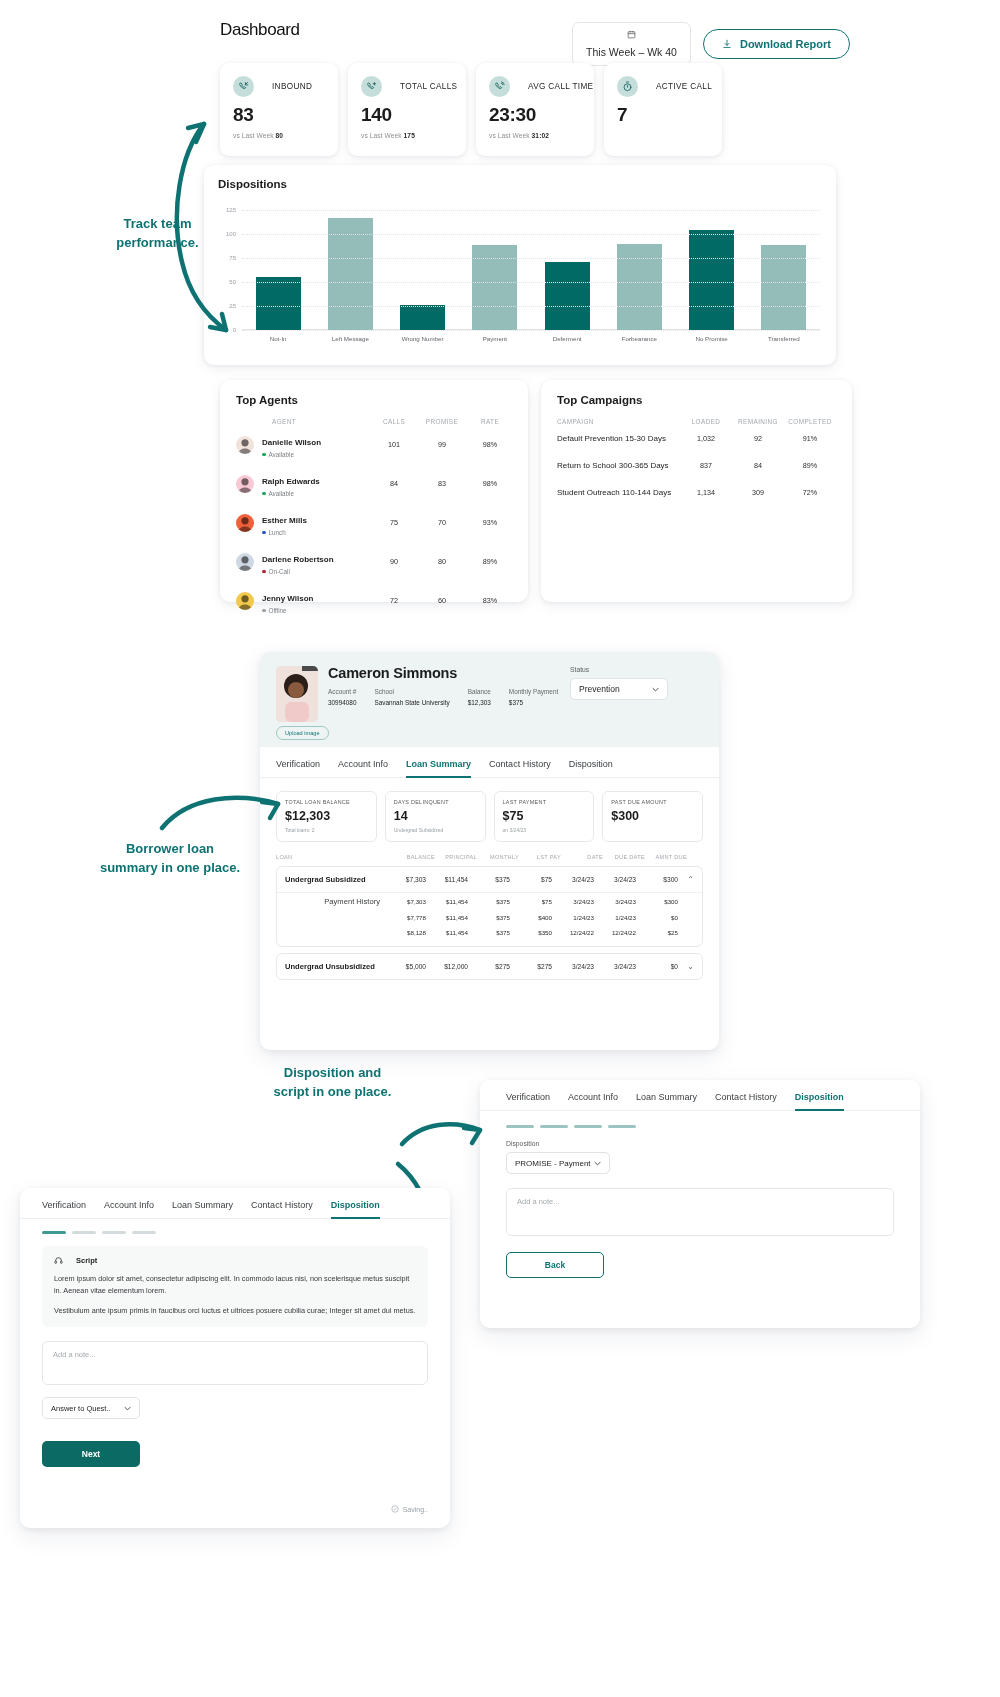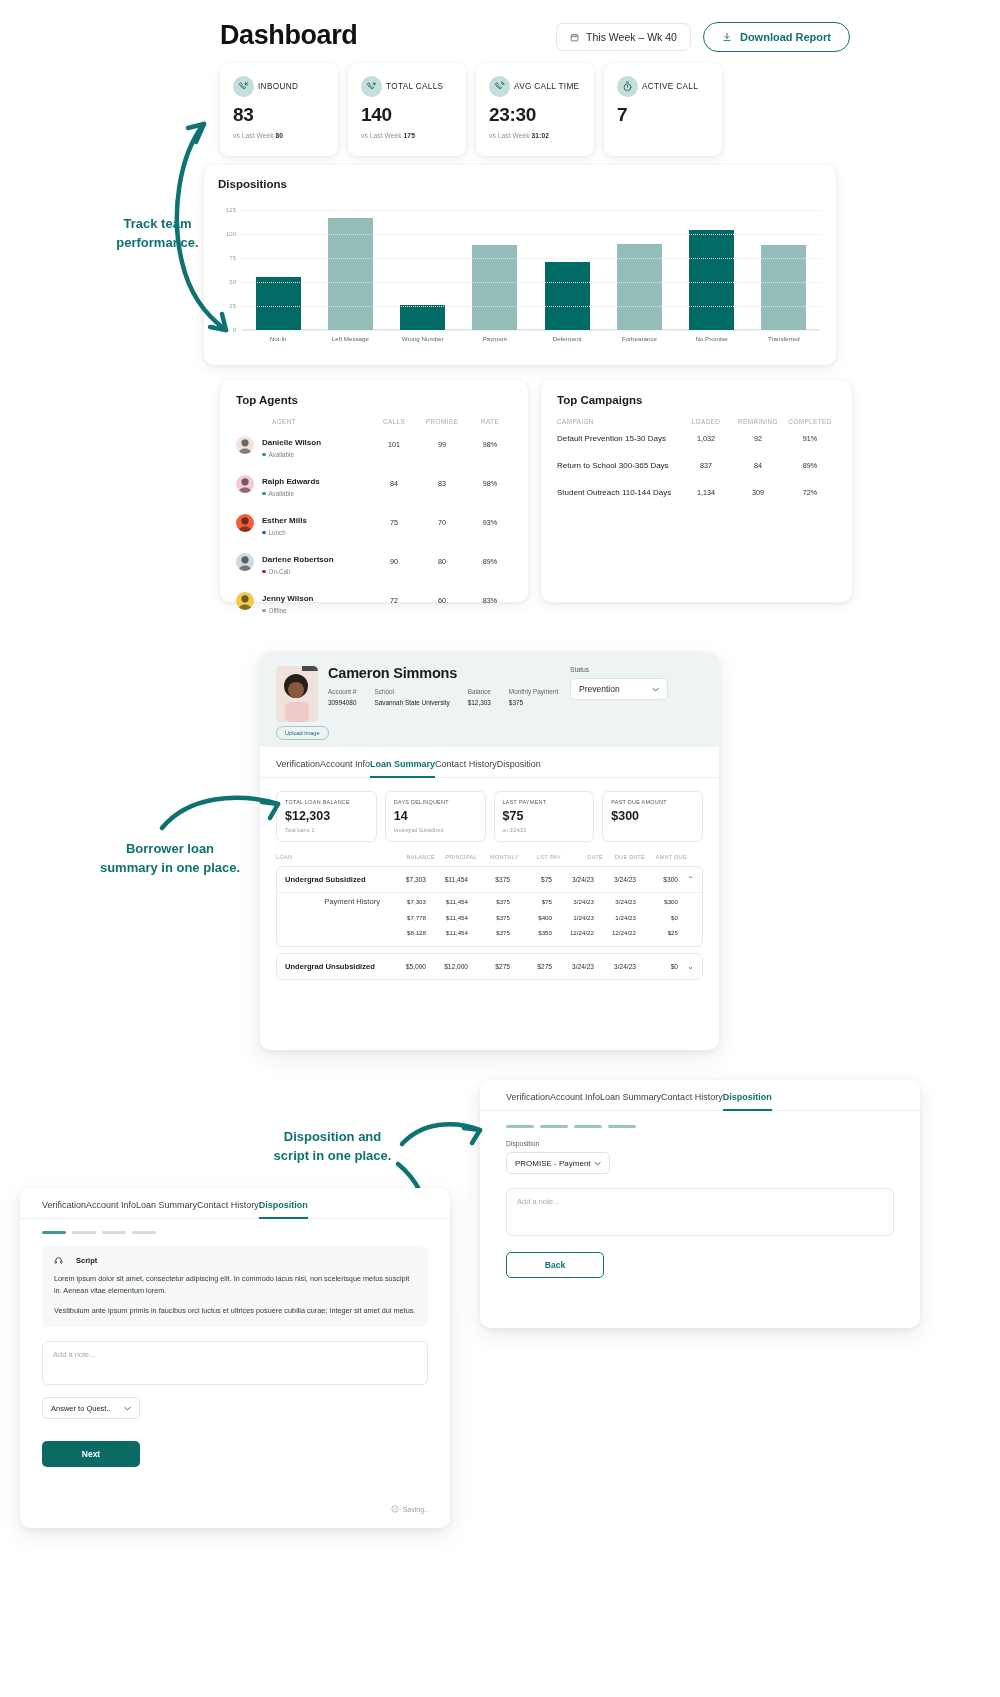--- a/index.html
+++ b/index.html
@@ -9,45 +9,46 @@
     font-family: "Liberation Sans", sans-serif;
     color: #1c1c1c;
     position: relative;
     overflow: hidden;
   }
   .page { position: relative; width: 1000px; height: 1697px; }
 
   
   .dash-title {
     position: absolute; left: 220px; top: 20px;
-    font-size: 27px; font-weight: bold; letter-spacing: -0.4px; color: #111;
+    font-size: 17px; font-weight: normal; letter-spacing: -0.4px; color: #111;
   }
   .hdr-controls { position: absolute; right: 150px; top: 22px; display: flex; gap: 12px; align-items: center; }
   .week-btn {
     display: flex; align-items: center; gap: 7px;
     border: 1px solid #e3e6e8; border-radius: 7px;
     background: #fff; padding: 7px 13px; font-size: 10.5px; color: #2b2b2b;
     white-space: nowrap;
+    flex-direction: column;
   }
   .dl-btn {
     display: flex; align-items: center; gap: 8px;
     border: 1.3px solid #0e7272; border-radius: 20px;
     background: #fff; padding: 8px 18px; font-size: 11px; color: #0e7272; font-weight: 600;
     white-space: nowrap;
   }
   .ico { display: inline-flex; align-items: center; justify-content: center; }
 
   
   .kpis { position: absolute; left: 220px; top: 63px; display: flex; gap: 10px; }
   .kpi {
     width: 118px; height: 93px; background: #fff; border-radius: 9px;
     box-shadow: 0 1px 4px rgba(24,39,75,.08), 0 3px 12px rgba(24,39,75,.05);
     padding: 13px 13px 10px 13px; position: relative;
   }
-  .kpi-top { display: flex; align-items: center; gap: 4px; }
+  .kpi-top { display: flex; align-items: center; gap: 18px; }
   .kpi-badge {
     width: 21px; height: 21px; border-radius: 50%; background: #c6dedb;
     display: flex; align-items: center; justify-content: center; flex: 0 0 auto;
   }
   .kpi-label { font-size: 8.2px; letter-spacing: .35px; color: #1e1e1e; font-weight: 500; white-space: nowrap; }
   .kpi-value { font-size: 19px; font-weight: bold; margin-top: 7px; letter-spacing: -.3px; }
   .kpi-sub { font-size: 6.6px; color: #8b8f93; margin-top: 6px; letter-spacing: .1px; }
   .kpi-sub b { color: #2b2b2b; }
 
   
@@ -115,21 +116,21 @@
   .b-status-l { position: absolute; left: 310px; top: 14px; font-size: 6.8px; color: #5d6164; }
   .b-status-sel {
     position: absolute; left: 310px; top: 26px; width: 98px; height: 22px; background: #fff;
     border: 1px solid #dfe3e5; border-radius: 5px; display: flex; align-items: center;
     justify-content: space-between; padding: 0 8px; font-size: 8.5px; color: #1f1f1f;
   }
   .upload-chip {
     position: absolute; left: 16px; top: 74px; border: 1px solid #9fc8c4; background: #eef4f3;
     border-radius: 10px; padding: 3px 8px; font-size: 5.6px; color: #0e7272;
   }
-  .tabs { display: flex; padding: 12px 16px 0 16px; border-bottom: 1px solid #eceff0; }
+  .tabs { display: flex; gap: 18px; padding: 12px 16px 0 16px; border-bottom: 1px solid #eceff0; }
   .tab { font-size: 9px; color: #3a3e41; padding-bottom: 8px; position: relative; white-space: nowrap; }
   .tab.active { color: #0e7272; font-weight: 600; }
   .tab.active:after { content:""; position: absolute; left: 0; right: 0; bottom: -1px; height: 2px; background: #0e7272; }
   .stat-row { display: flex; gap: 8px; padding: 13px 16px 0 16px; }
   .stat {
     flex: 1; border: 1px solid #e6e9eb; border-radius: 6px; padding: 7px 8px 8px 8px; background:#fff;
   }
   .stat-l { font-size: 5.4px; letter-spacing: .3px; color: #55595c; }
   .stat-v { font-size: 12.5px; font-weight: bold; margin-top: 4px; }
   .stat-s { font-size: 5px; color: #9aa0a4; margin-top: 4px; }
@@ -647,21 +648,21 @@
             <path d="M1 1l4 4 4-4"></path>
           </svg>
       </span>
     </div>
     <div class="note-box">
       <span>Add a note...</span>
     </div>
     <div class="back-btn">Back</div>
   </div>
 
-  <div class="annot" style="left:235px; top:1128px; width:195px;">
+  <div class="annot" style="left:235px; top:1064px; width:195px;">
     <span id="a3"><div>Disposition and</div><div>script in one place.</div></span>
   </div>
   <svg class="arrow-svg" style="left:398px; top:1118px;" width="90" height="30" viewBox="0 0 90 30" fill="none">
     <path d="M4 26 C 24 4, 56 2, 82 12" stroke="#0e7272" stroke-width="4.5" stroke-linecap="round"></path>
     <path d="M82 12 L 66 10 M82 12 L 74 25" stroke="#0e7272" stroke-width="4.5" stroke-linecap="round"></path>
   </svg>
   <svg class="arrow-svg" style="left:392px; top:1160px;" width="50" height="80" viewBox="0 0 50 80" fill="none">
     <path d="M6 4 C 26 20, 36 44, 40 70" stroke="#0e7272" stroke-width="4.5" stroke-linecap="round"></path>
     <path d="M40 70 L 26 62 M40 70 L 40 54" stroke="#0e7272" stroke-width="4.5" stroke-linecap="round"></path>
   </svg>

